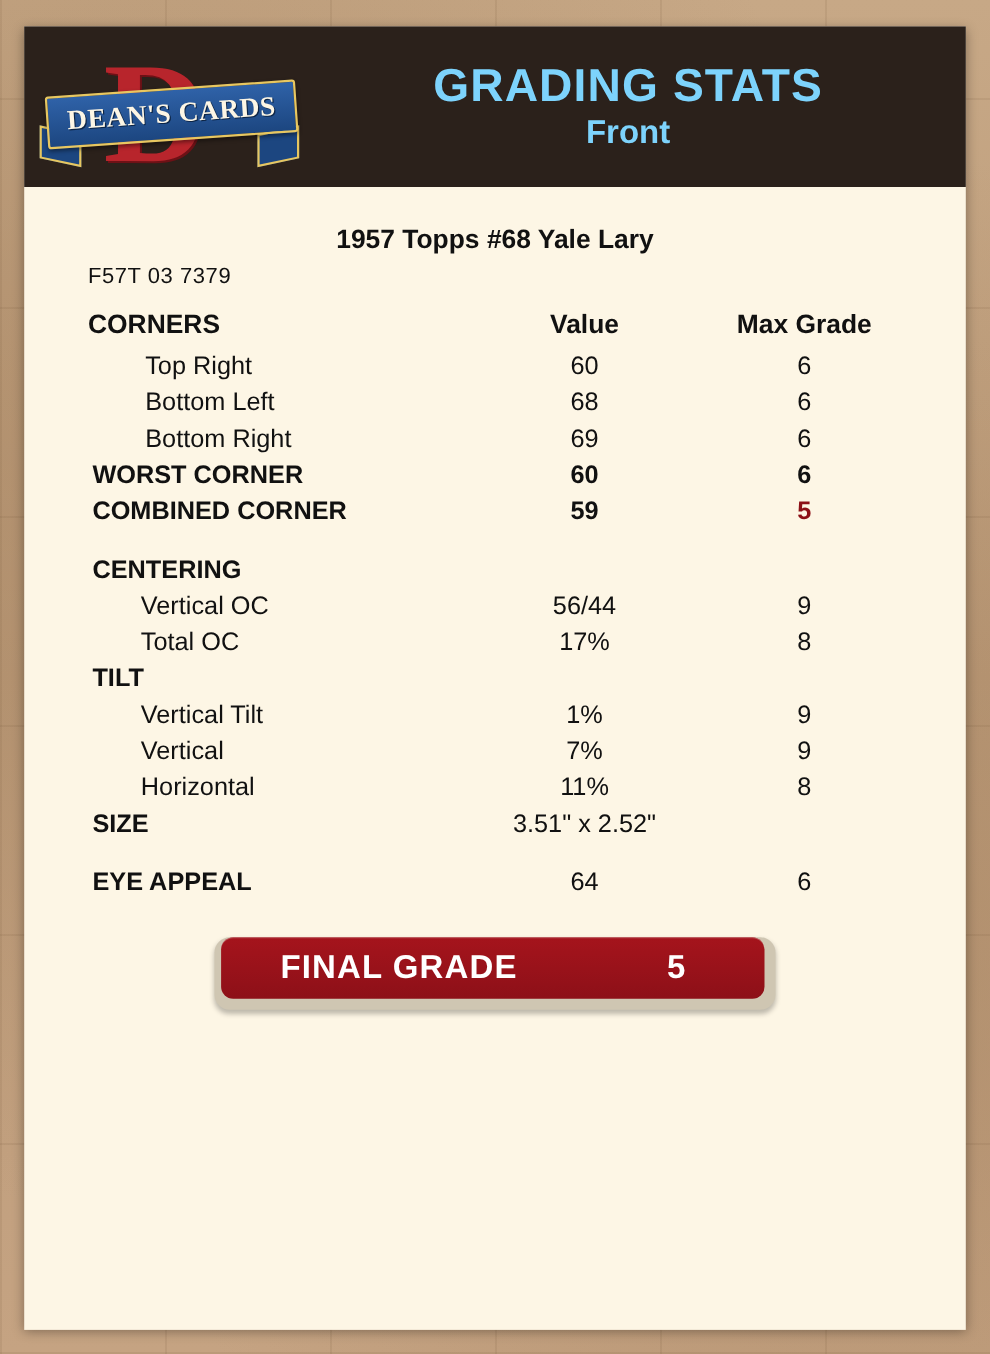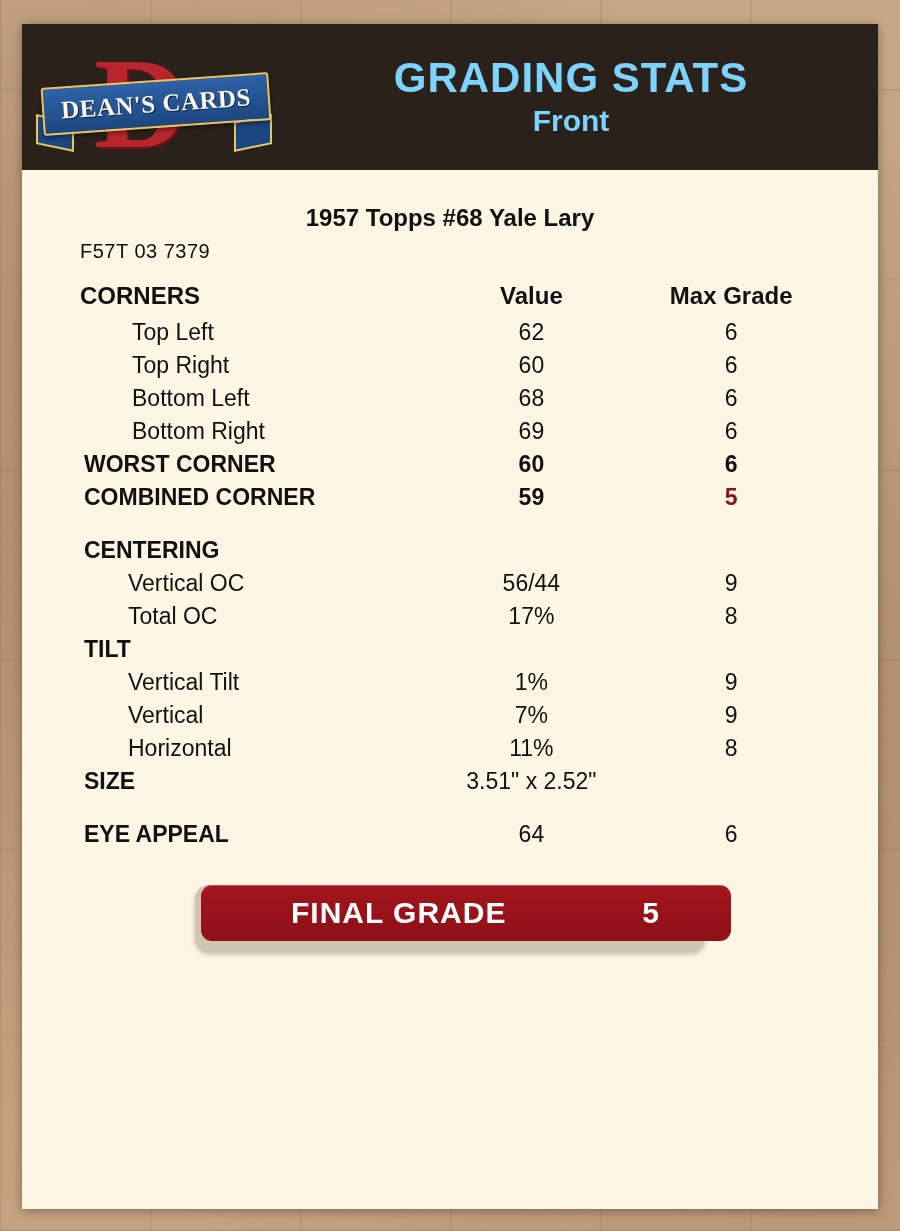--- a/index.html
+++ b/index.html
@@ -177,21 +177,20 @@
   .final-bar {
     position: relative;
     margin: 5px 0 0 6px;
     width: 494px;
     height: 56px;
     background: linear-gradient(180deg,#a5141c 0%, #8d1018 100%);
     border-radius: 11px;
     display: flex;
     align-items: center;
     box-shadow: inset 0 1px 0 rgba(255,255,255,0.25);
-    padding-left: 36px;
   }
   .final-label {
     color: #ffffff;
     font-size: 30px;
     font-weight: bold;
     letter-spacing: 1px;
     margin-left: 54px;
   }
   .final-value {
     color: #ffffff;
@@ -230,25 +229,20 @@
 
     <table class="stats">
       <tbody>
         <tr class="head">
           <td class="c-label">CORNERS</td>
           <td class="c-value">Value</td>
           <td class="c-grade">Max Grade</td>
         </tr>
 
         <tr class="indent">
-          <td class="c-label">Top Left</td>
-          <td class="c-value">62</td>
-          <td class="c-grade">6</td>
-        </tr>
-        <tr class="indent">
           <td class="c-label">Top Right</td>
           <td class="c-value">60</td>
           <td class="c-grade">6</td>
         </tr>
         <tr class="indent">
           <td class="c-label">Bottom Left</td>
           <td class="c-value">68</td>
           <td class="c-grade">6</td>
         </tr>
         <tr class="indent">

